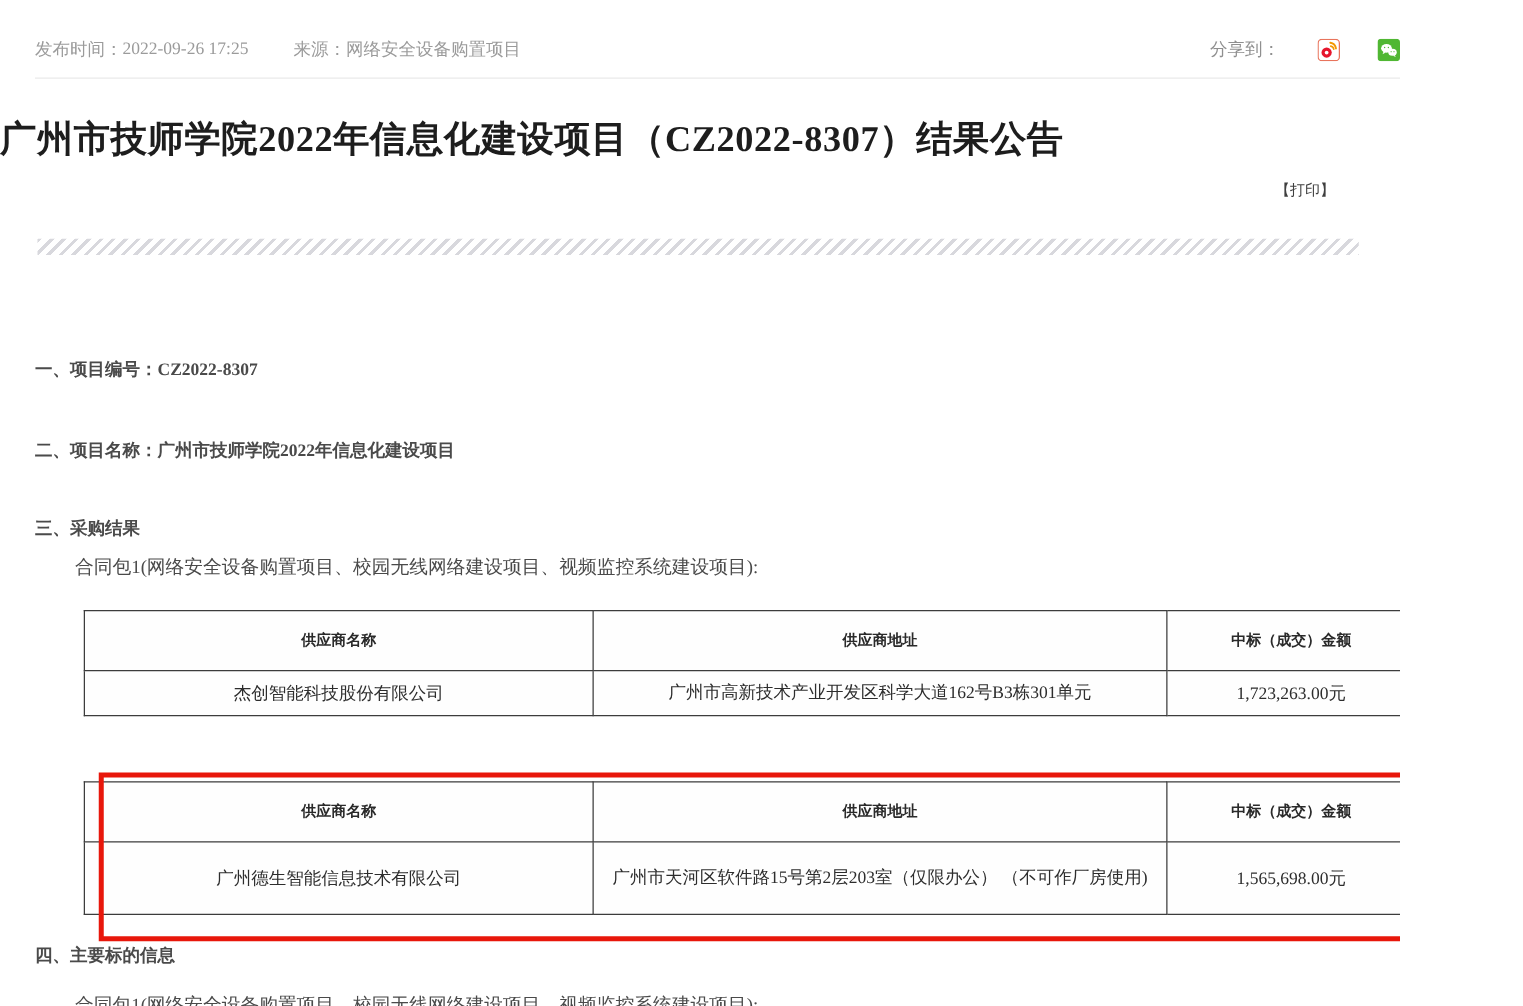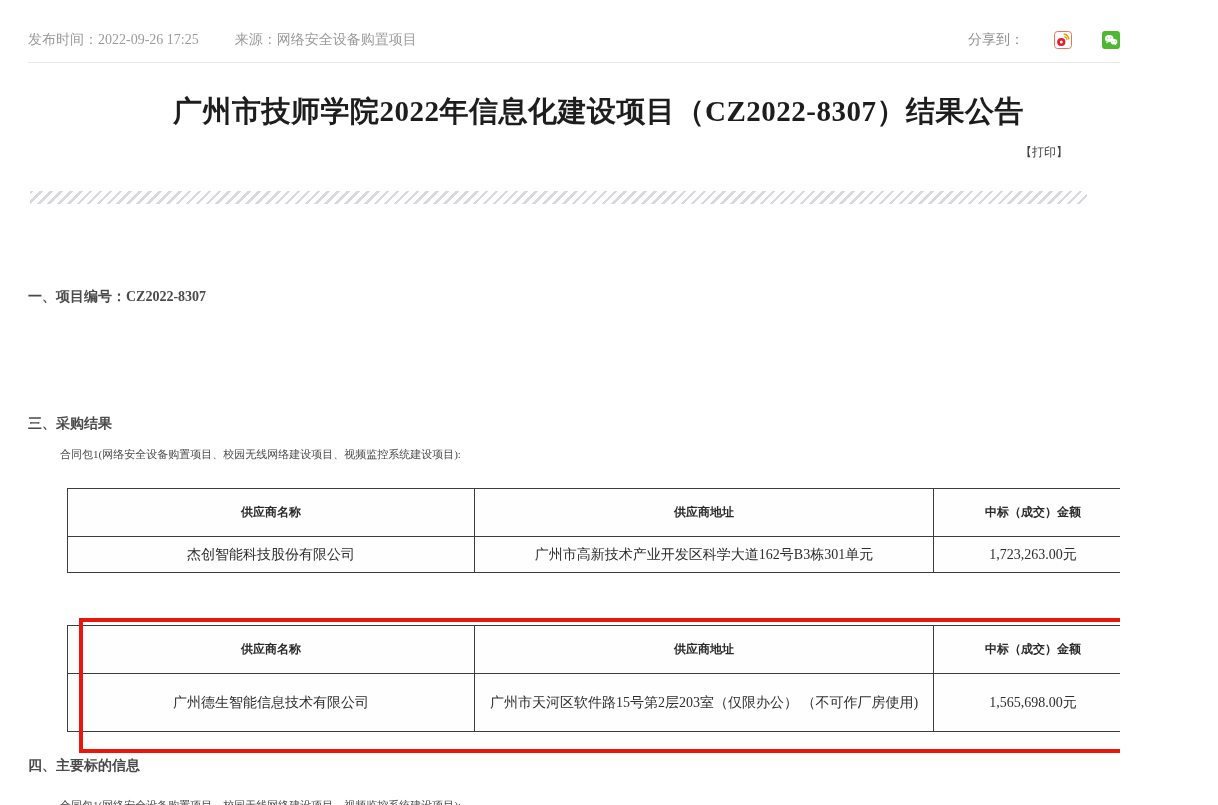--- a/index.html
+++ b/index.html
@@ -19,35 +19,35 @@
     color:#9b9b9b;font-size:14px;
   }
   .topbar-inner{display:flex;align-items:center;width:100%;margin-top:18px;}
   .meta-gap{margin-left:36px;}
   .share{margin-left:auto;display:flex;align-items:center;color:#8f8f8f;gap:24px;}
   .share .sicon{width:18px;height:18px;margin-left:6px;display:inline-block;cursor:pointer;}
   .share .sicon svg{display:block;}
   
   .title{
     position:absolute;left:0;top:92px;width:1197px;margin:0;
-    text-align:center;font-size:29px;font-weight:700;color:#1d1d1d;
+    font-size:29px;font-weight:700;color:#1d1d1d;
     letter-spacing:0.5px;
   }
   .print{
     position:absolute;top:144px;right:52px;
     font-size:12px;color:#3f3f3f;text-decoration:none;cursor:pointer;
   }
   
   .hatch{
     position:absolute;left:30px;top:191px;width:1057px;height:13px;
     background:repeating-linear-gradient(135deg,#d8d8dd 0 2.5px,#ffffff 2.5px 7px);
   }
   
   .sec{position:absolute;left:28px;font-size:14px;font-weight:700;color:#4a4a4a;line-height:18px;}
-  .para{position:absolute;left:60px;font-size:11px;color:#4a4a4a;line-height:18px;}
+  .para{position:absolute;left:60px;font-size:15px;color:#4a4a4a;line-height:18px;}
   .s1{top:288px;} .s2{top:353px;} .s3{top:415px;} .s4{top:757px;}
   .p1{top:445px;} .p2{top:590px;} .pclip{top:796px;}
   
   table.t{
     position:absolute;left:67px;width:1065px;
     border-collapse:collapse;table-layout:fixed;
     font-size:14px;color:#2d2d2d;background:#fefefe;
   }
   .t1{top:488px;} .t2{top:625px;}
   table.t th,table.t td{border:1px solid #3c3c3c;text-align:center;vertical-align:middle;padding:2px 6px;box-sizing:border-box;}
@@ -114,20 +114,21 @@
       </div>
     </div>
   </div>
 
   <h1 class="title">广州市技师学院2022年信息化建设项目（CZ2022-8307）结果公告</h1>
   <a class="print">【打印】</a>
 
   <div class="hatch"></div>
 
   <div class="sec s1">一、项目编号：CZ2022-8307</div>
+  <div class="sec s2">二、项目名称：广州市技师学院2022年信息化建设项目</div>
   <div class="sec s3">三、采购结果</div>
 
   <div class="para p1">合同包1(网络安全设备购置项目、校园无线网络建设项目、视频监控系统建设项目):</div>
   <table class="t t1">
     <colgroup>
         <col style="width:407px">
         <col style="width:459px">
         <col style="width:199px">
       </colgroup>
     <thead>

